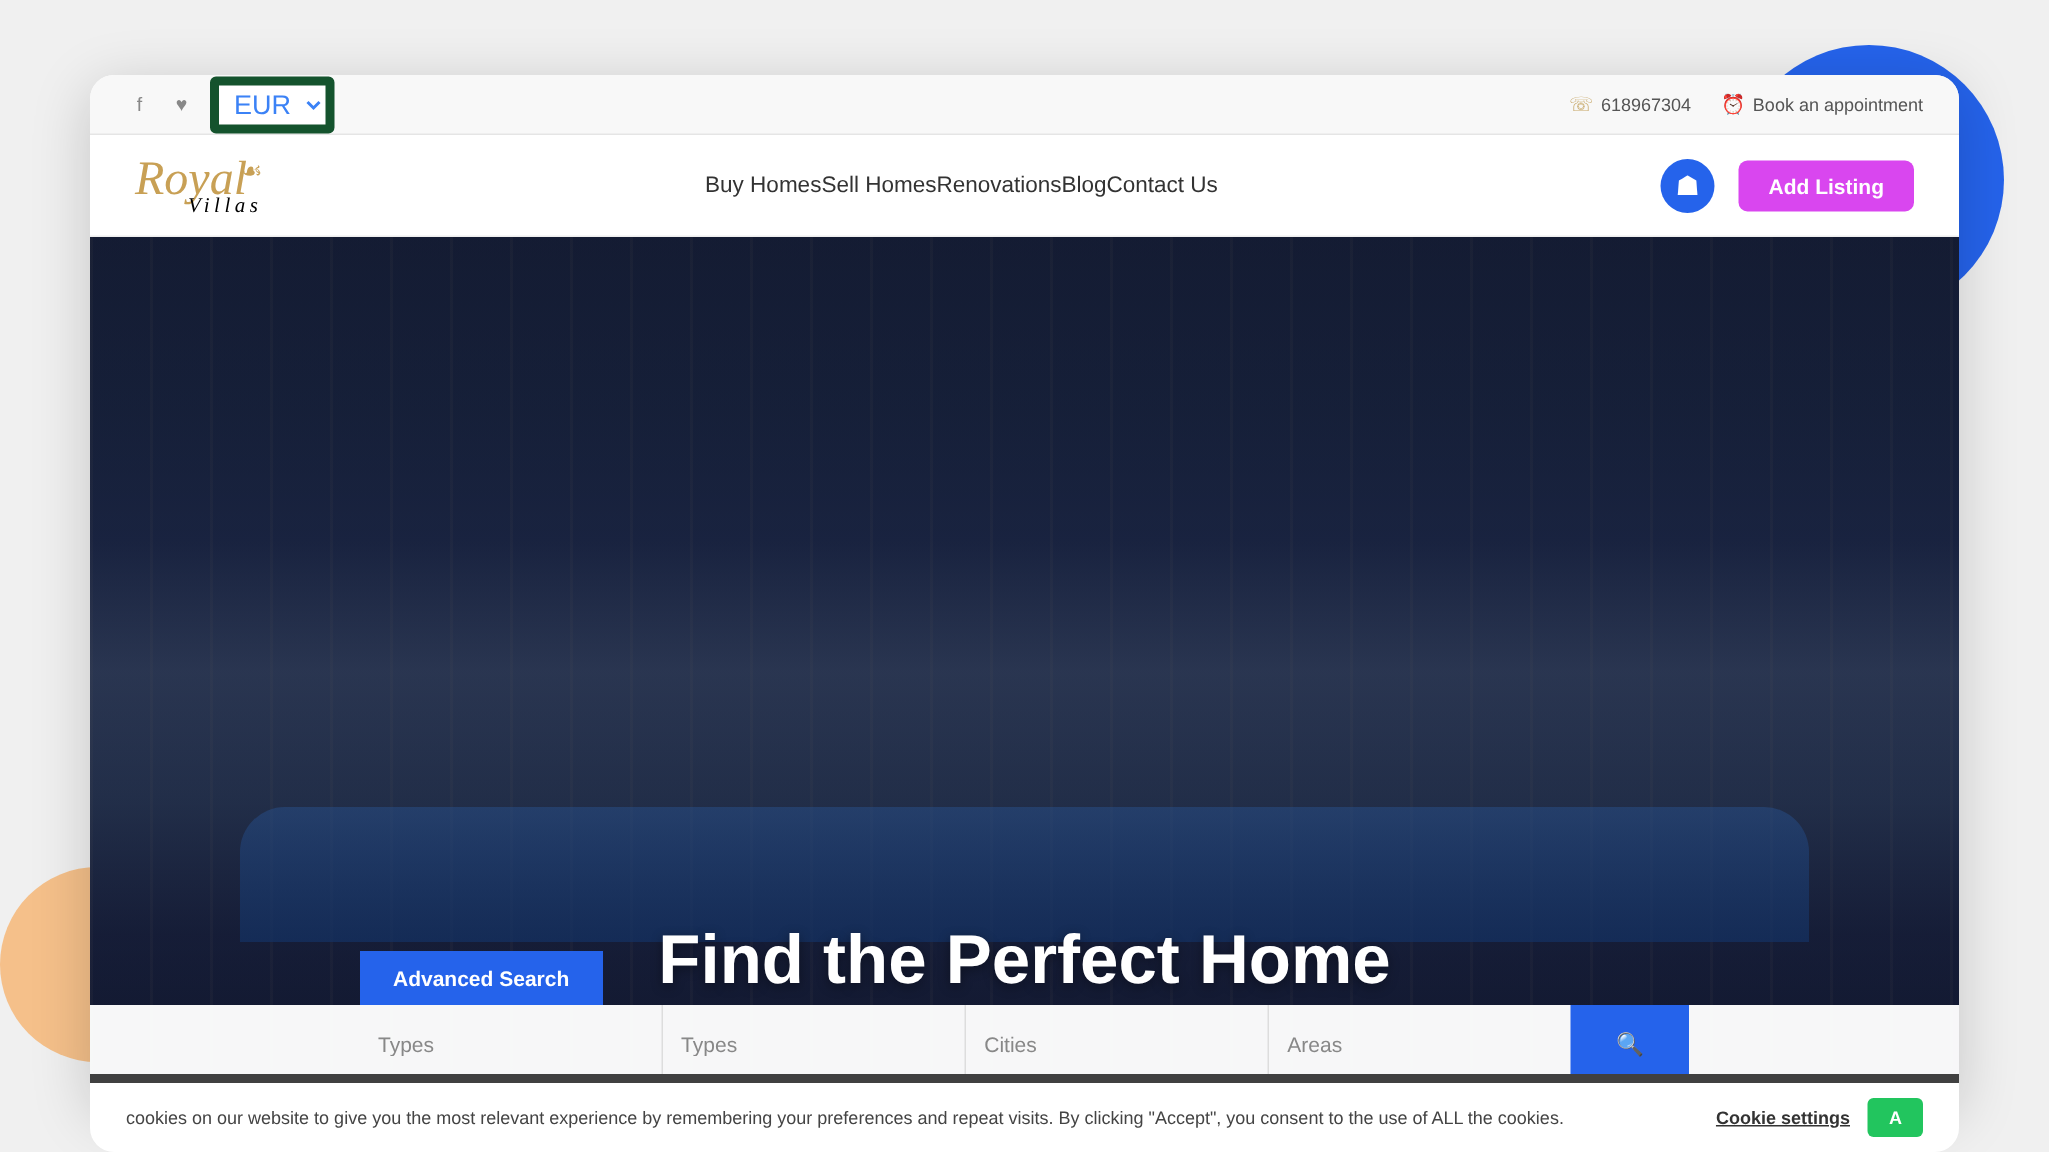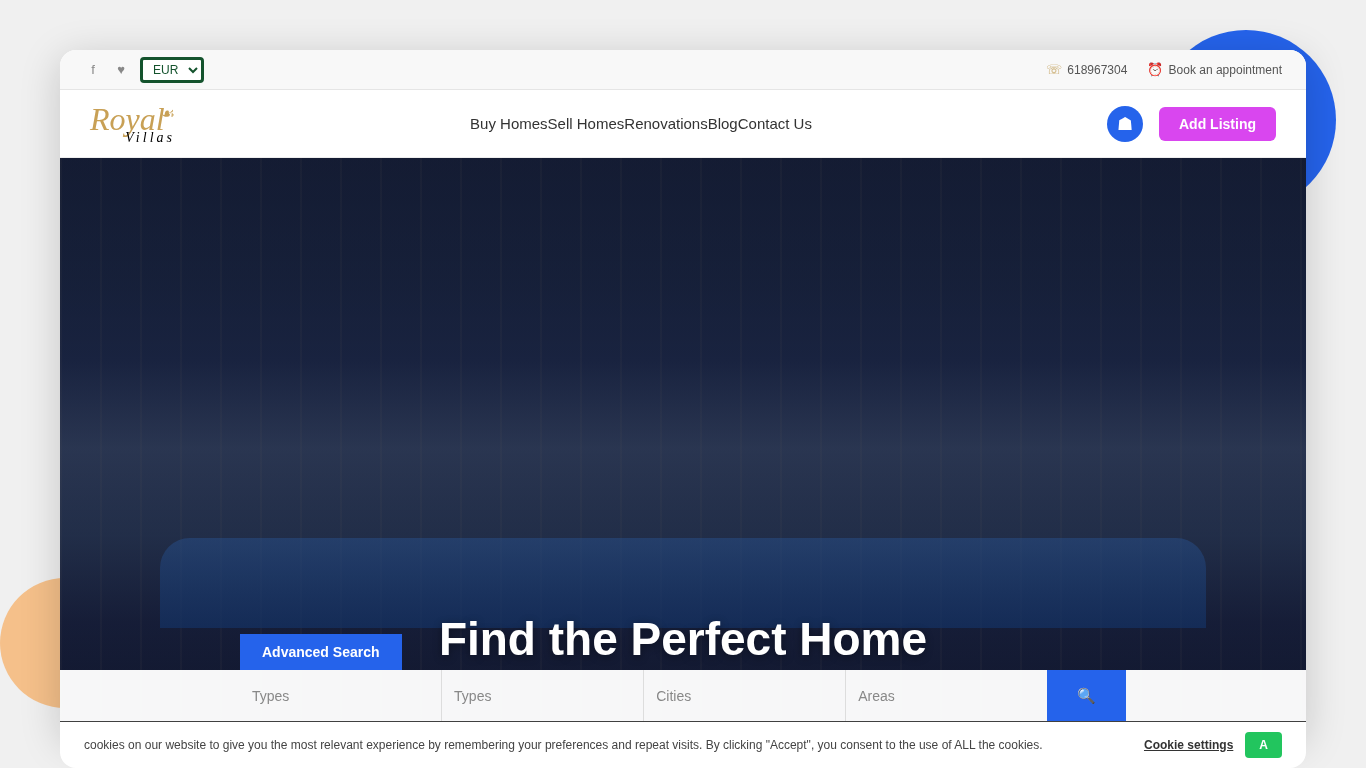--- a/index.html
+++ b/index.html
@@ -70,26 +70,26 @@
       width: 18px;
       height: 18px;
       display: flex;
       align-items: center;
       justify-content: center;
       color: #888;
       font-size: 13px;
       cursor: pointer;
     }
     .currency-select {
-      border: 3px solid #14532d;
+      border: 6px solid #14532d;
       border-radius: 4px;
       background: #fff;
       padding: 2px 6px;
-      font-size: 12px;
-      color: #14532d;
+      font-size: 18px;
+      color: #3b82f6;
       cursor: pointer;
     }
     .top-bar-right {
       display: flex;
       align-items: center;
       gap: 20px;
     }
     .top-bar-right span {
       font-size: 12px;
       color: #555;
@@ -295,21 +295,21 @@
       flex-shrink: 0;
     }
 
     
     .cookie-banner {
       position: absolute;
       bottom: 0;
       left: 60px;
       right: 60px;
       background: #fff;
-      border-top: 1px solid #404040;
+      border-top: 6px solid #404040;
       padding: 10px 24px;
       display: flex;
       align-items: center;
       justify-content: space-between;
       z-index: 10;
       font-size: 12px;
       color: #444;
       border-radius: 0 0 16px 16px;
     }
     .cookie-text {

